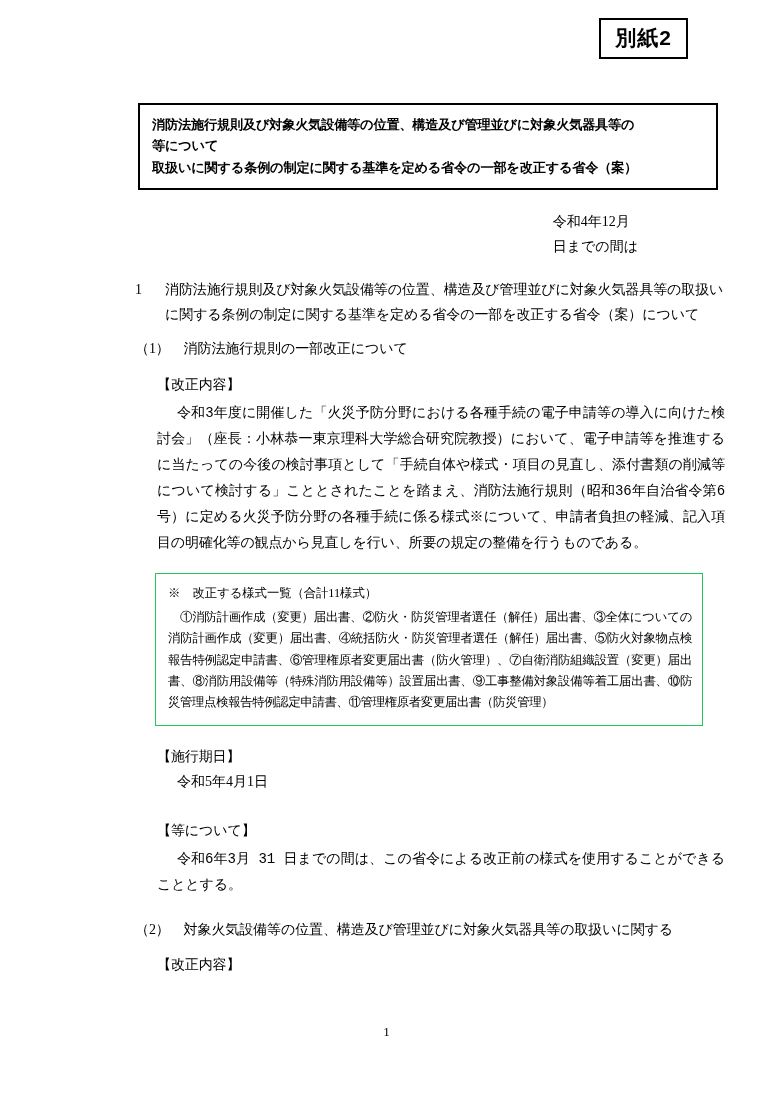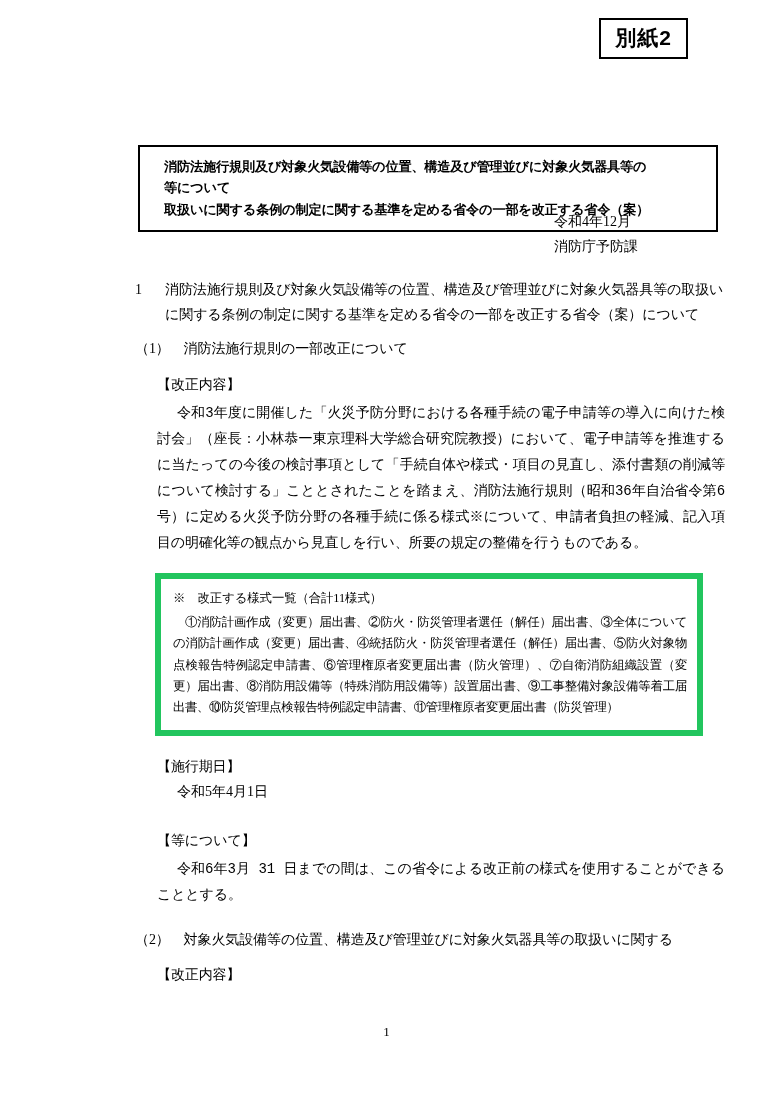--- a/index.html
+++ b/index.html
@@ -36,27 +36,26 @@
   }
 
   
   .title-box {
     position: absolute;
     top: 103px;
     left: 95px;
     width: 580px;
     border: 2px solid #000;
     box-sizing: border-box;
-    padding: 9px 12px 10px 24px;
+    padding: 9px 12px 10px 12px;
     font-family: "Liberation Sans", "DejaVu Sans", sans-serif;
     font-weight: bold;
     font-size: 13.2px;
     line-height: 1.62;
     letter-spacing: -0.2px;
-    margin-top: 42px;
   }
 
   .doc-date {
     position: absolute;
     top: 210px;
     right: 92px;
     text-align: left;
     font-size: 14px;
     line-height: 1.75;
     font-family: "Liberation Serif", "DejaVu Serif", serif;
@@ -98,21 +97,21 @@
     letter-spacing: -0.15px;
     line-height: 1.86;
     font-family: Liberation Mono, monospace;
   }
 
   
   .note-box {
     margin-top: 17px;
     margin-left: 20px;
     width: 548px;
-    border: 6px solid #22c55e;
+    border: 1px solid #22c55e;
     box-sizing: border-box;
     padding: 9px 10px 11px 12px;
     font-size: 12.4px;
     line-height: 1.72;
     letter-spacing: -0.35px;
   }
   .note-box .note-title {
     margin-bottom: 3px;
     letter-spacing: -0.1px;
   }
@@ -159,21 +158,21 @@
   <div class="attachment-box">別紙2</div>
 
   <div class="title-box">
     <div>消防法施行規則及び対象火気設備等の位置、構造及び管理並びに対象火気器具等の</div>
     <div>等について</div>
     <div>取扱いに関する条例の制定に関する基準を定める省令の一部を改正する省令（案）</div>
   </div>
 
   <div class="doc-date">
     <div>令和4年12月</div>
-    <div>消防庁予防課</div>
+    <div>日までの間は</div>
   </div>
 
   <div class="body-area">
 
     <div class="sec1">
       <span class="num">1</span>
       <span>消防法施行規則及び対象火気設備等の位置、構造及び管理並びに対象火気器具等の取扱いに関する条例の制定に関する基準を定める省令の一部を改正する省令（案）について</span>
     </div>
 
     <div class="sec-sub">（1）　消防法施行規則の一部改正について</div>

